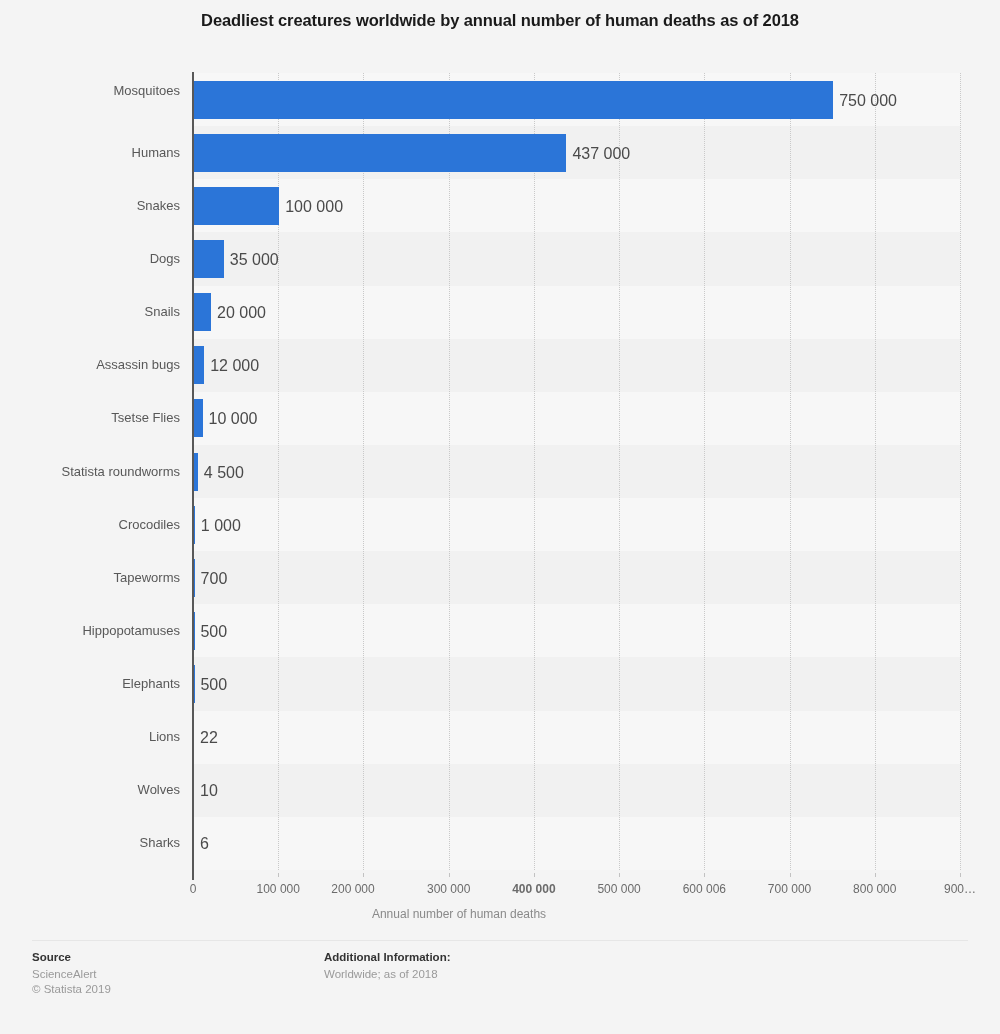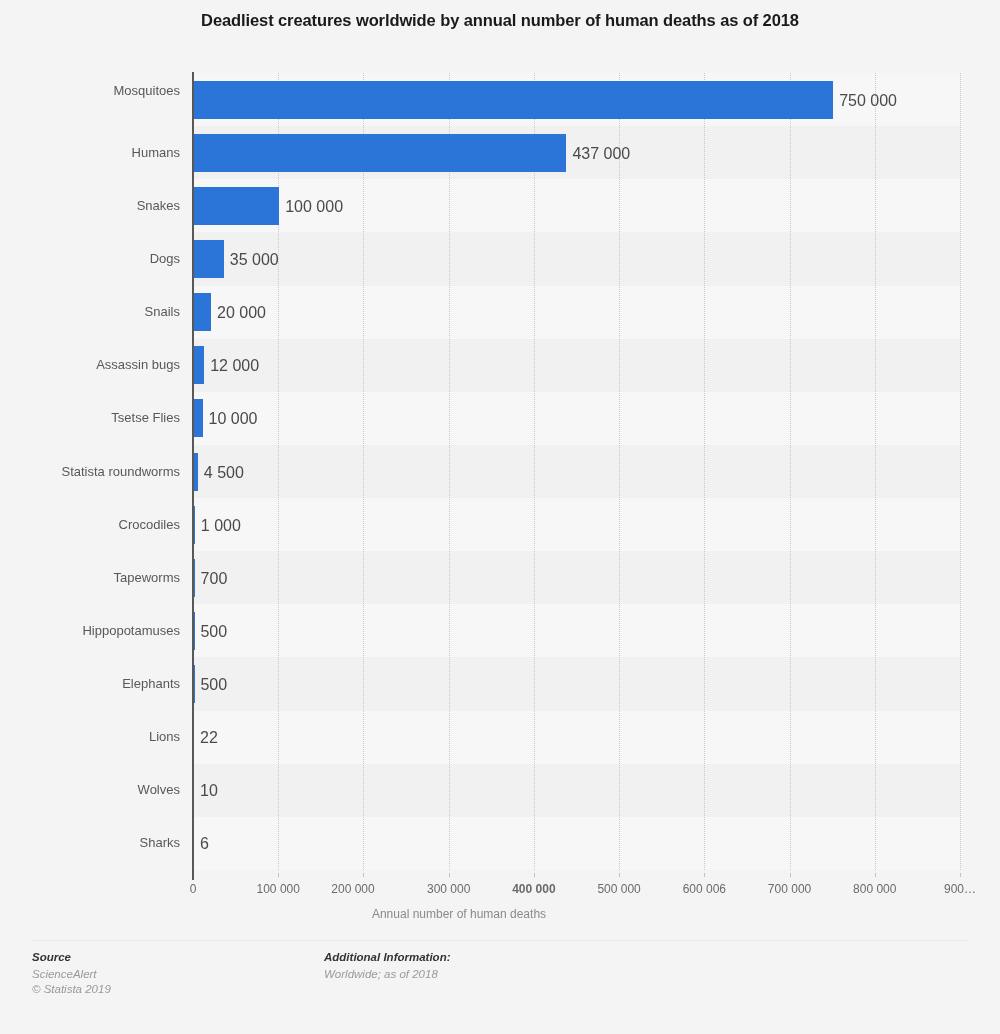--- a/index.html
+++ b/index.html
@@ -141,21 +141,20 @@
     color: #8a8a8a;
   }
 
   
   #footer {
     position: absolute;
     left: 0;
     top: 940px;
     width: 1000px;
     height: 94px;
-    font-style: italic;
   }
   #footer-divider {
     position: absolute;
     left: 32px;
     top: 0;
     width: 936px;
     height: 1px;
     background: #e6e6e6;
   }
   .footer-col { position: absolute; top: 11px; }

